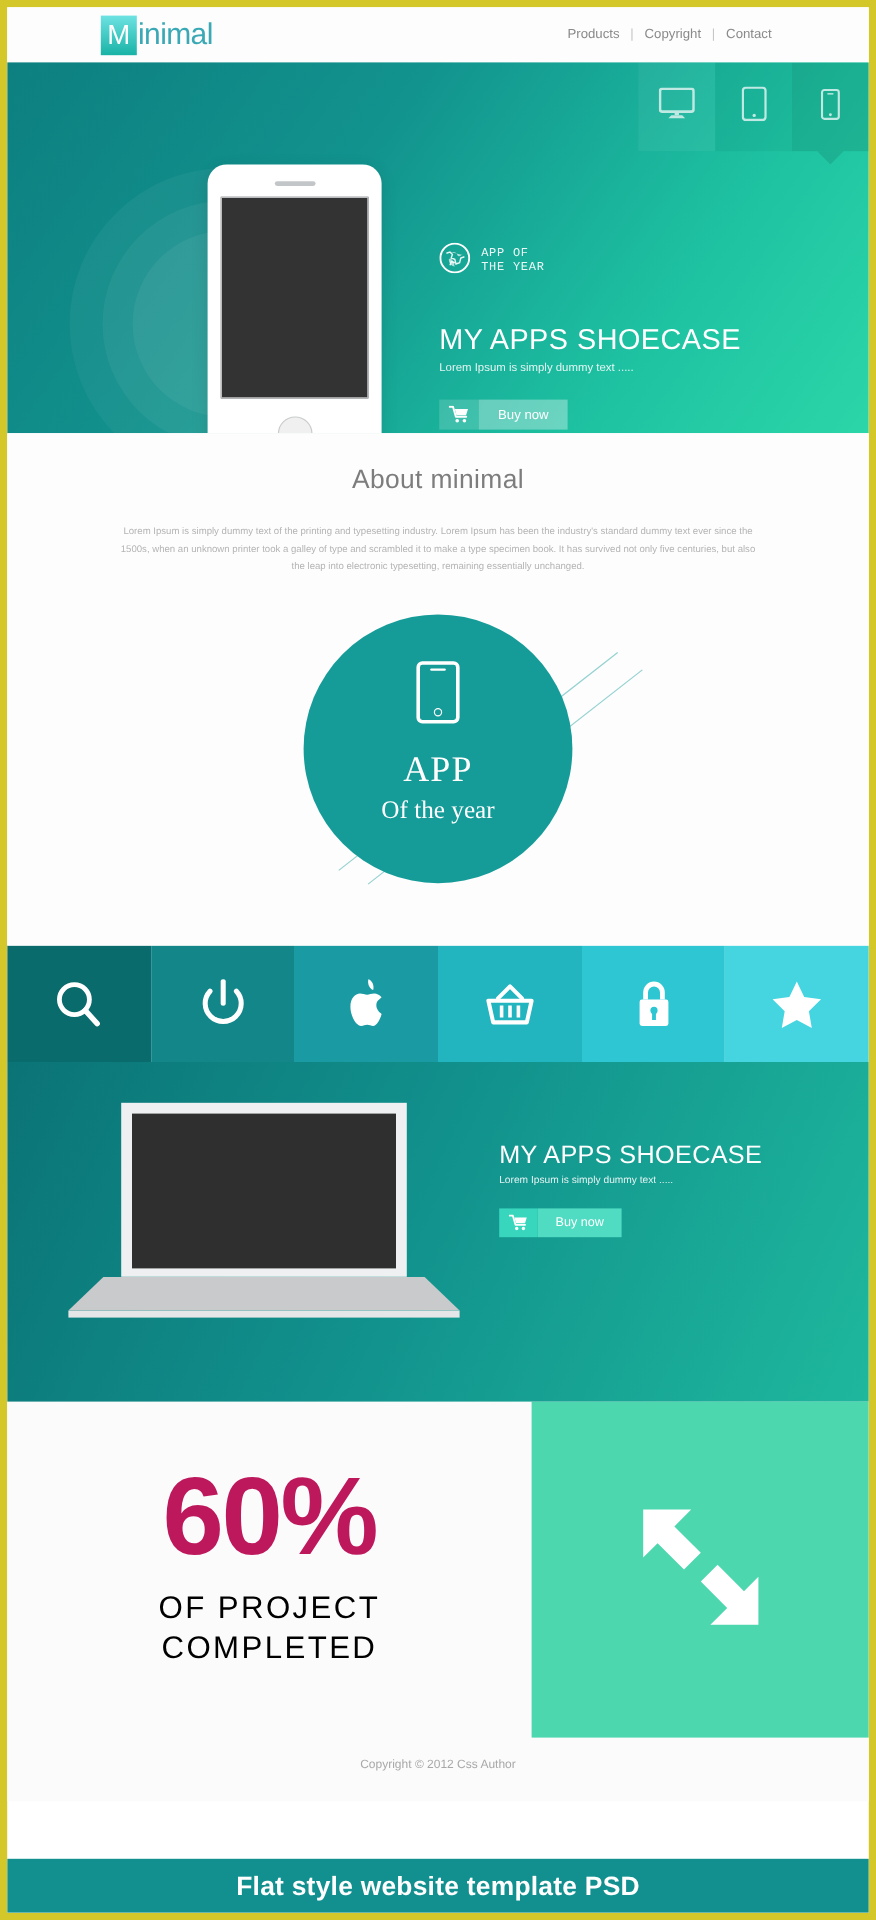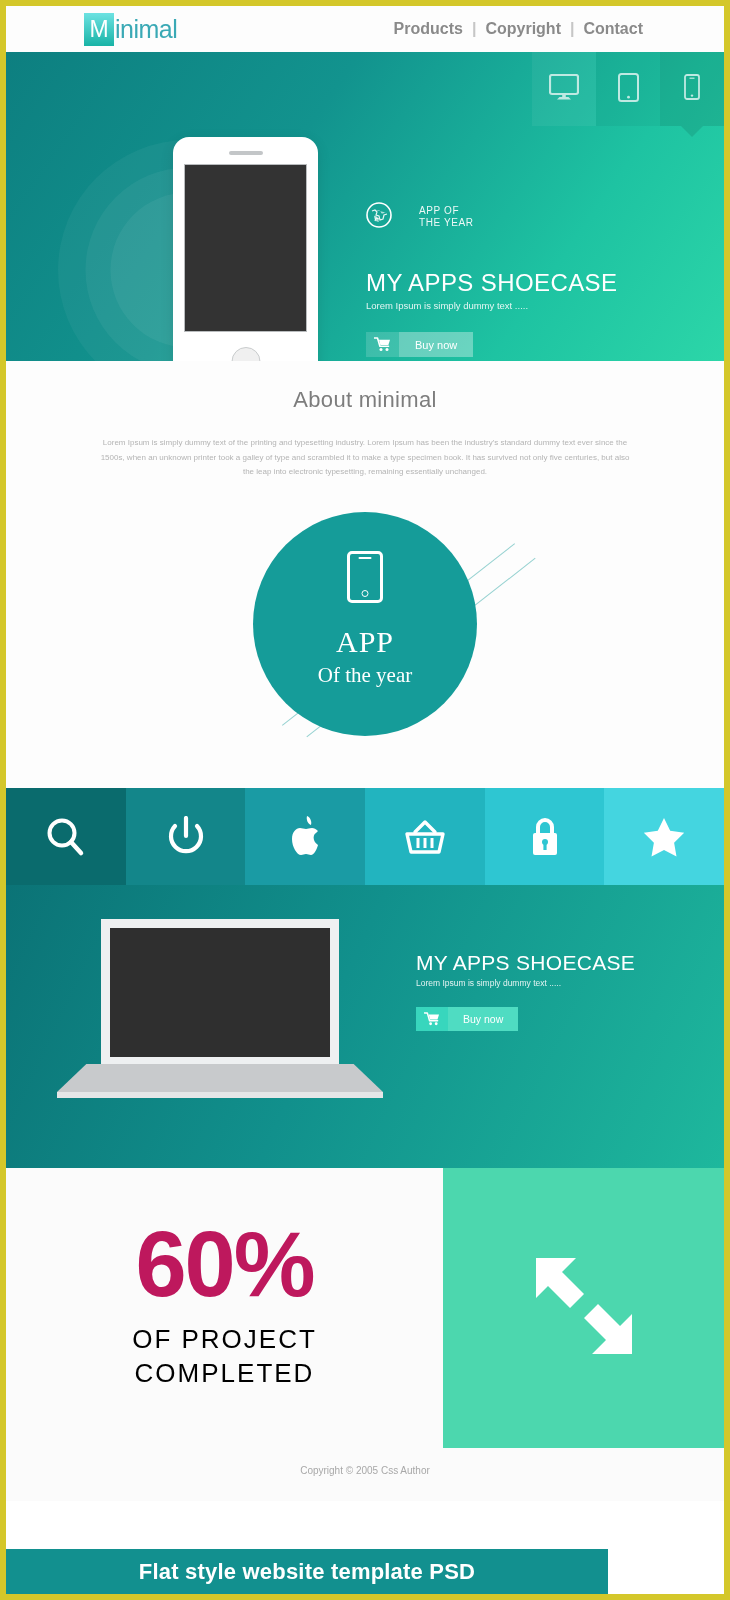--- a/index.html
+++ b/index.html
@@ -37,21 +37,21 @@
     color:#ffffff; font-size:23px; font-weight:400;
     line-height:1;
   }
   .logo-word {
     color:#3aa9b5; font-size:25px; letter-spacing:-0.5px;
     margin-left:1px; font-weight:400;
   }
   .site-nav {
     margin-left:auto; margin-right:72px;
     display:flex; align-items:center; gap:0;
-    font-size:16px; color:#8a8a8a;font-weight:bold;
+    font-size:11px; color:#8a8a8a;
   }
   .site-nav a { color:#8a8a8a; text-decoration:none; padding:0 9px; }
   .nav-sep { color:#c6c6c6; }
 
   
   .hero {
     position:relative; height:309px;
     background:linear-gradient(125deg,#0d7f80 0%,#12938e 38%,#1ec3a2 75%,#2cd6a8 100%);
     overflow:hidden;
   }
@@ -100,21 +100,21 @@
   .device-tab.t3 { background:rgba(0,0,0,0.10); }
   .tab-caret {
     position:absolute; left:50%; bottom:-11px; transform:translateX(-50%);
     width:0; height:0;
     border-left:11px solid transparent;
     border-right:11px solid transparent;
     border-top:11px solid rgba(0,0,0,0.10);
   }
 
   .hero-copy { position:absolute; left:360px; top:150px; }
-  .award { display:flex; align-items:center; gap:27px; }
+  .award { display:flex; align-items:center; gap:9px;font-family:Liberation Mono, monospace; }
   .award-text {
     color:rgba(255,255,255,0.92); font-size:10px;
     line-height:12px; letter-spacing:0.6px;
   }
   .hero-title {
     margin-top:37px;
     color:#ffffff; font-size:24px; font-weight:300;
     letter-spacing:0.4px; white-space:nowrap;
   }
   .hero-sub {
@@ -263,21 +263,21 @@
     text-align:center; color:#a8a8a8; font-size:10px;
     padding-top:17px;
   }
   .watermark {
     position:absolute; left:34px; bottom:47px;
     color:rgba(255,255,255,0.55); font-size:9px;
     letter-spacing:0.2px;
   }
   .bottom-banner {
     position:absolute; left:0; bottom:0;
-    width:602px; height:45px;
+    width:718px; height:45px;
     background:#12908f;
     display:flex; align-items:center; justify-content:center;
   }
   .bottom-banner span {
     color:#ffffff; font-size:22px; font-weight:bold; letter-spacing:0.2px;
   }
 </style>
 </head>
 <body>
 
@@ -481,21 +481,21 @@
       <span>
         <svg width="132" height="132" viewBox="0 0 132 132">
           <path d="M18 18 h40 l-14 14 l22 22 l-14 14 l-22 -22 l-12 12 z" fill="#ffffff"></path>
           <path d="M114 114 h-40 l14 -14 l-22 -22 l14 -14 l22 22 l12 -12 z" fill="#ffffff"></path>
         </svg>
       </span>
     </div>
   </div>
 
   <div class="footer-white">
-    <div class="copyright">Copyright © 2005 Css Author</div>
+    <div class="copyright">Copyright © 2012 Css Author</div>
   </div>
 
   <div class="watermark">www.heritagechristiancollege.com</div>
 
   <div class="bottom-banner">
     <span>Flat style  website template PSD</span>
   </div>
 
 </div>
 </div>

